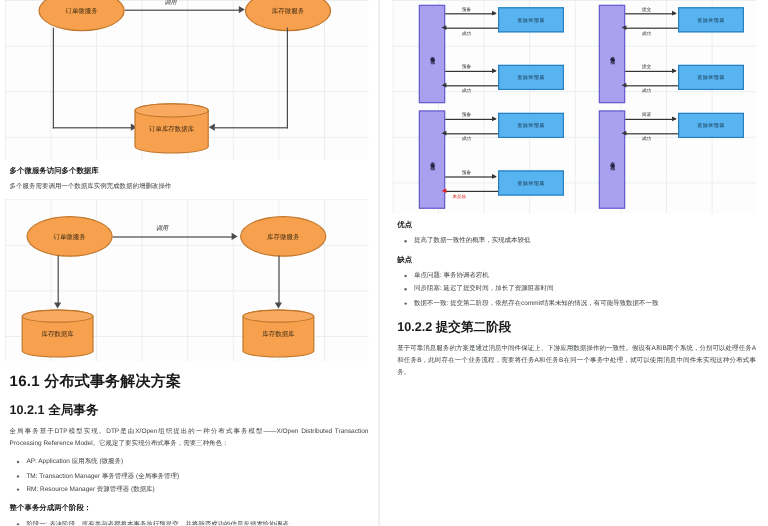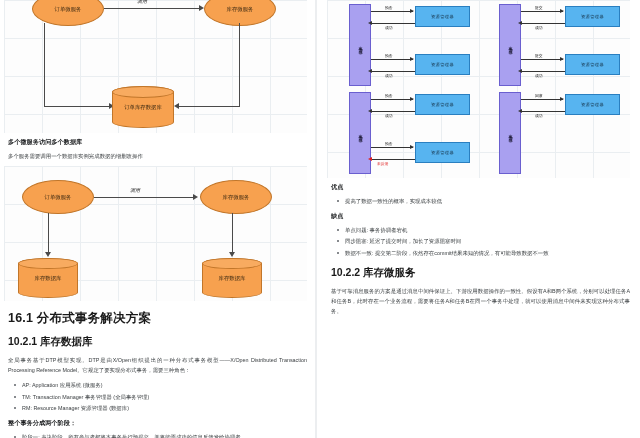--- a/index.html
+++ b/index.html
@@ -222,21 +222,21 @@
           <span class="cyl-label">库存数据库</span>
         </div>
 
         <div class="cyl" style="left:198px; top:92px; width:60px; height:40px;">
           <div class="cyl-top"></div>
           <span class="cyl-label">库存数据库</span>
         </div>
       </div>
 
       <h2 class="sec">16.1 分布式事务解决方案</h2>
-      <h3 class="sub">10.2.1 库存数据库</h3>
+      <h3 class="sub">10.2.1 全局事务</h3>
       <p class="para">全局事务基于DTP模型实现。DTP是由X/Open组织提出的一种分布式事务模型——X/Open Distributed Transaction Processing Reference Model。它规定了要实现分布式事务，需要三种角色：</p>
 
       <ul class="bl">
         <li>AP: Application 应用系统 (微服务)</li>
         <li>TM: Transaction Manager 事务管理器 (全局事务管理)</li>
         <li>RM: Resource Manager 资源管理器 (数据库)</li>
       </ul>
 
       <h4 class="mini">整个事务分成两个阶段：</h4>
       <ul class="bl">
@@ -355,19 +355,19 @@
         <li>提高了数据一致性的概率，实现成本较低</li>
       </ul>
 
       <h4 class="mini">缺点</h4>
       <ul class="bl">
         <li>单点问题: 事务协调者宕机</li>
         <li>同步阻塞: 延迟了提交时间，加长了资源阻塞时间</li>
         <li>数据不一致: 提交第二阶段，依然存在commit结果未知的情况，有可能导致数据不一致</li>
       </ul>
 
-      <h3 class="sub">10.2.2 库存微服务</h3>
+      <h3 class="sub">10.2.2 提交第二阶段</h3>
       <p class="para">基于可靠消息服务的方案是通过消息中间件保证上、下游应用数据操作的一致性。假设有A和B两个系统，分别可以处理任务A和任务B，此时存在一个业务流程，需要将任务A和任务B在同一个事务中处理，就可以使用消息中间件来实现这种分布式事务。</p>
 
     </div>
   </div>
 
 </div>
 
 </body></html>

